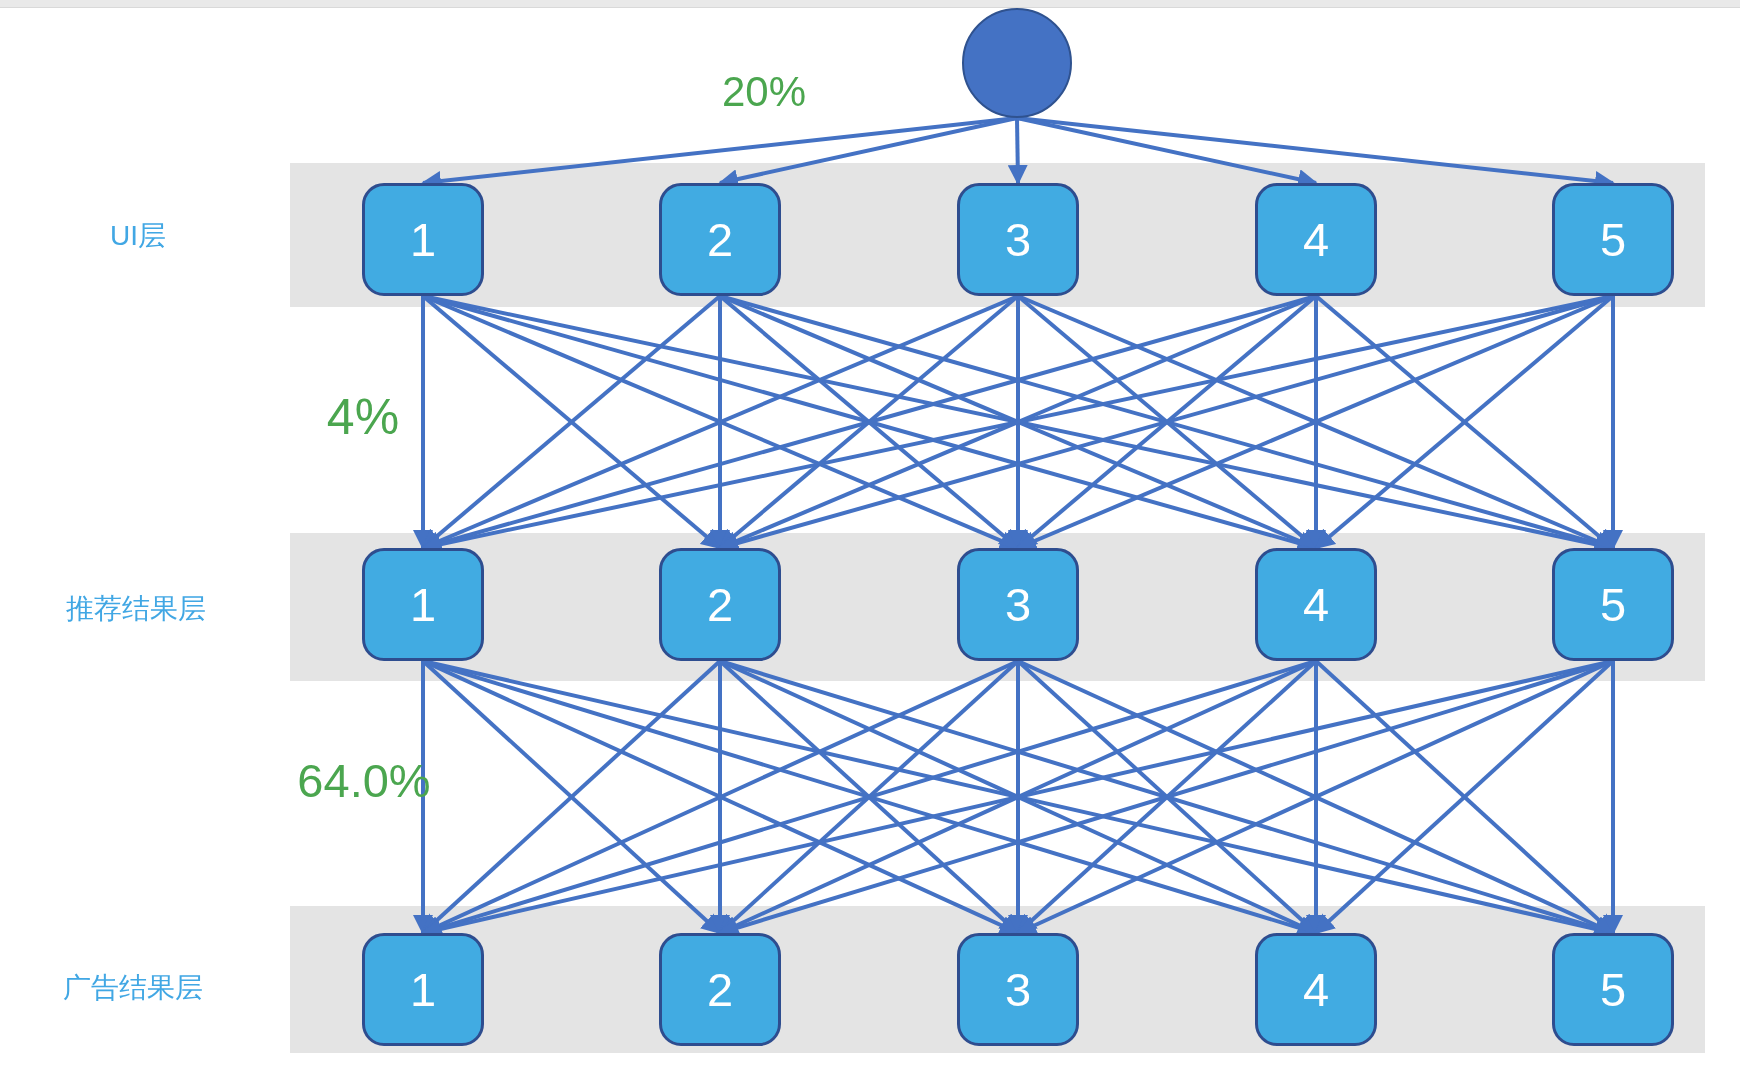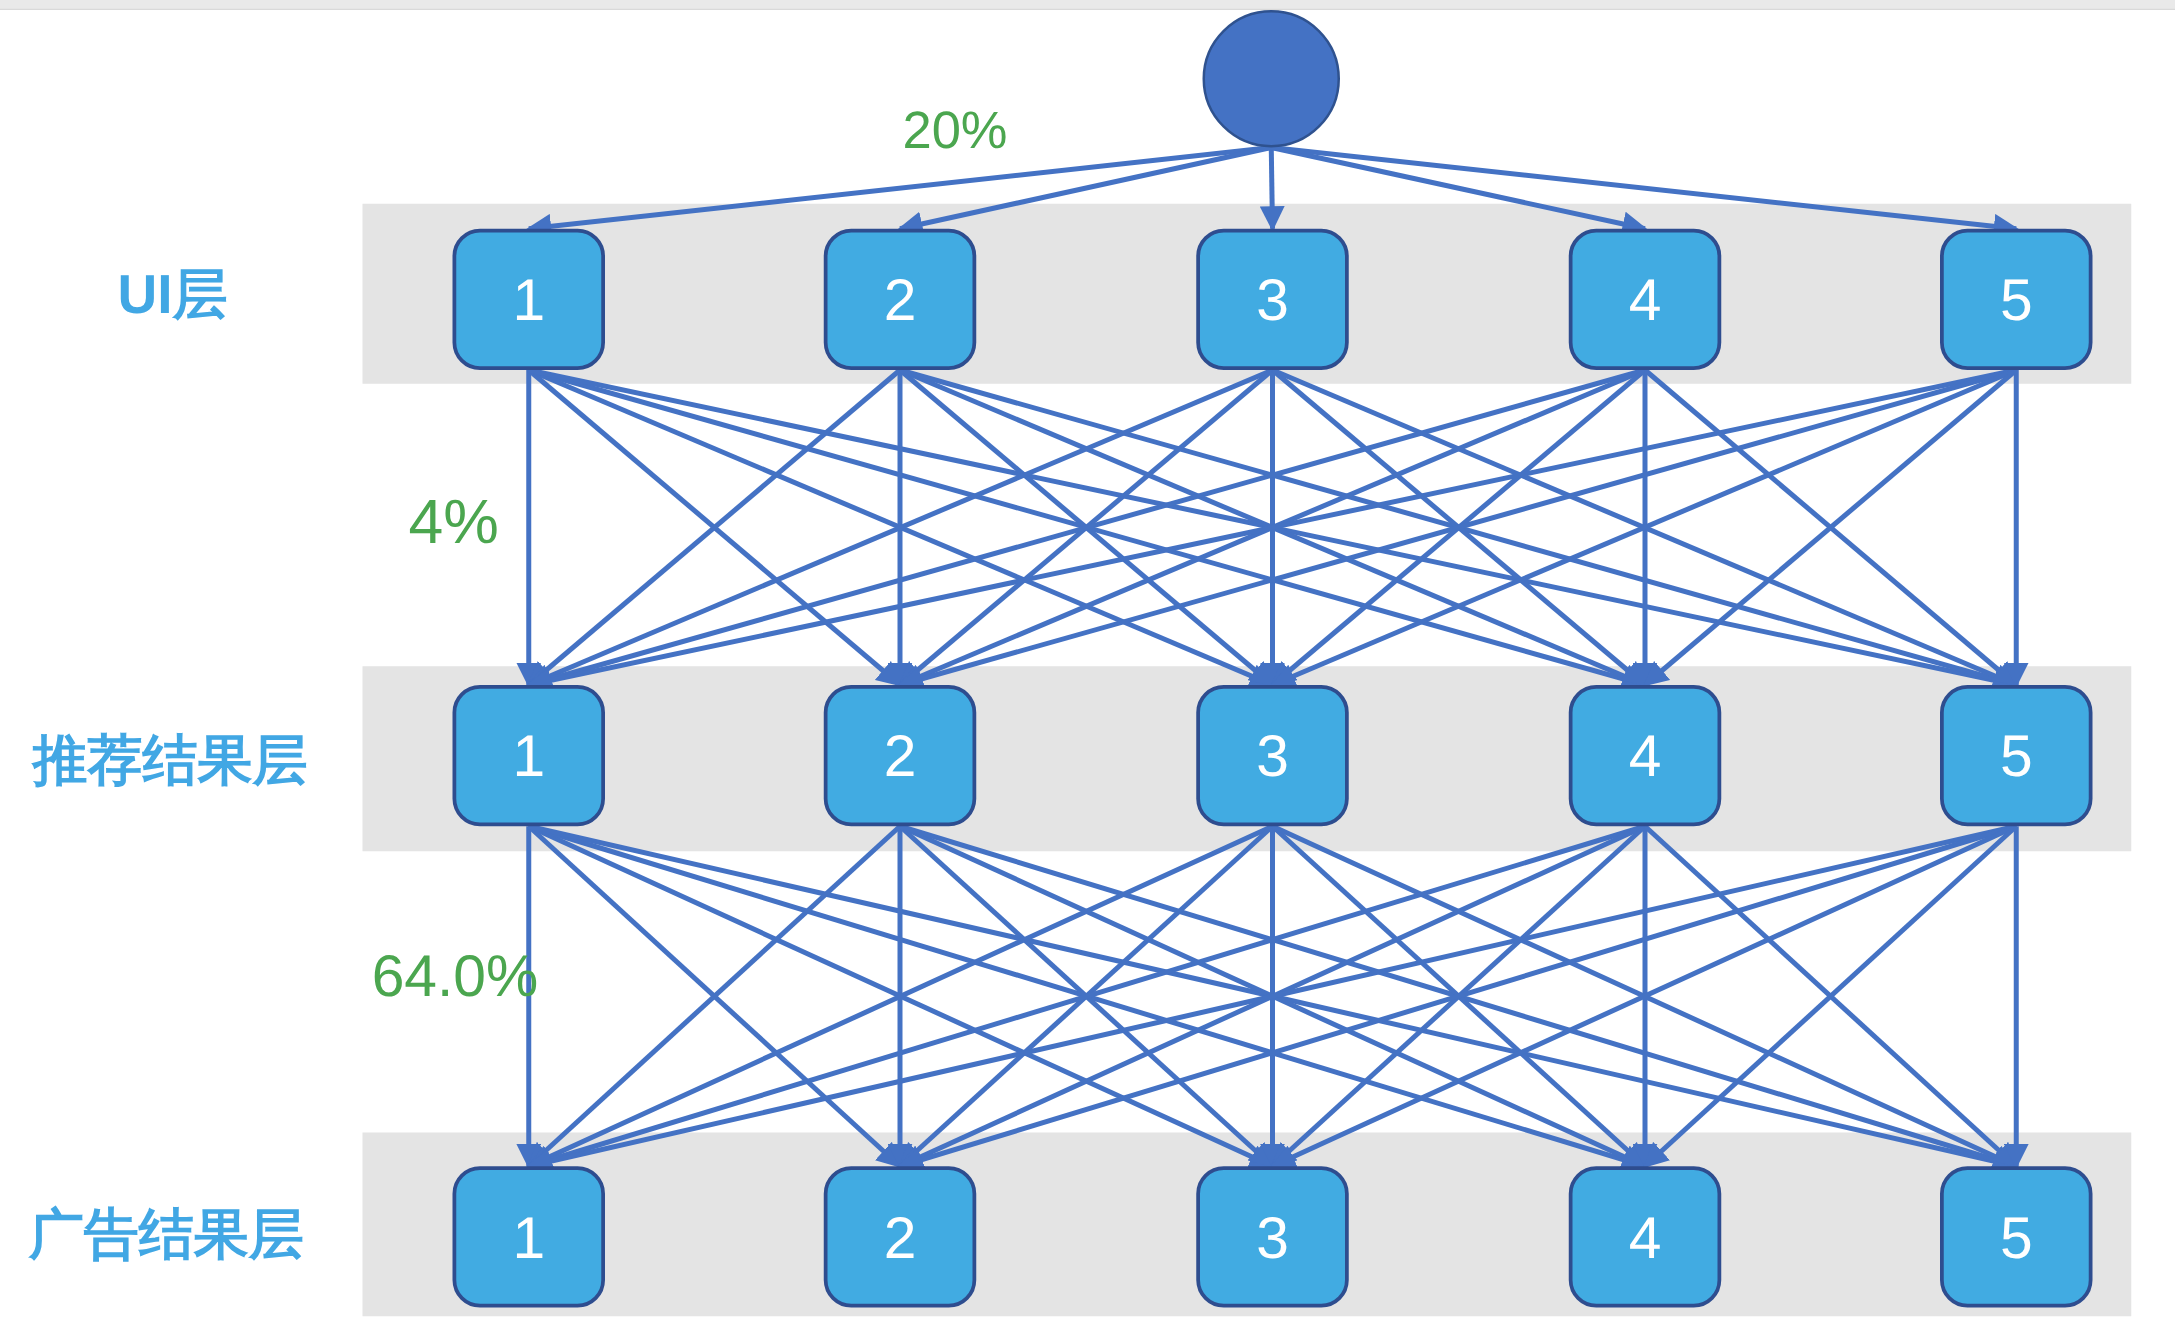--- a/index.html
+++ b/index.html
@@ -64,35 +64,35 @@
     align-items: center;
     justify-content: center;
     color: #ffffff;
     font-size: 47px;
     font-weight: 300;
   }
   .layer-label {
     position: absolute;
     transform: translate(-50%, -50%);
     color: var(--layer-label, #41A7E4);
-    font-weight: bold;
-    font-size: 44px;
+    font-weight: normal;
+    font-size: 28px;
     white-space: nowrap;
   }
   #layer-label-0 { left: 138px; top: 236px; }
   #layer-label-1 { left: 136px; top: 609px; }
   #layer-label-2 { left: 133px; top: 988px; }
 
   .rate-label {
     position: absolute;
     transform: translate(-50%, -50%);
     color: var(--rate-label, #4BA64F);
     white-space: nowrap;
   }
-  #rate-0 { left: 764px; top: 104px; font-size: 42px; }
+  #rate-0 { left: 764px; top: 92px; font-size: 42px; }
   #rate-1 { left: 363px; top: 417px; font-size: 50px; }
   #rate-2 { left: 364px; top: 780px; font-size: 47px; }
 </style>
 </head>
 <body>
 
 <div class="stage">
   <div class="top-bar"></div>
 
   <div class="band" id="band-0"></div>

